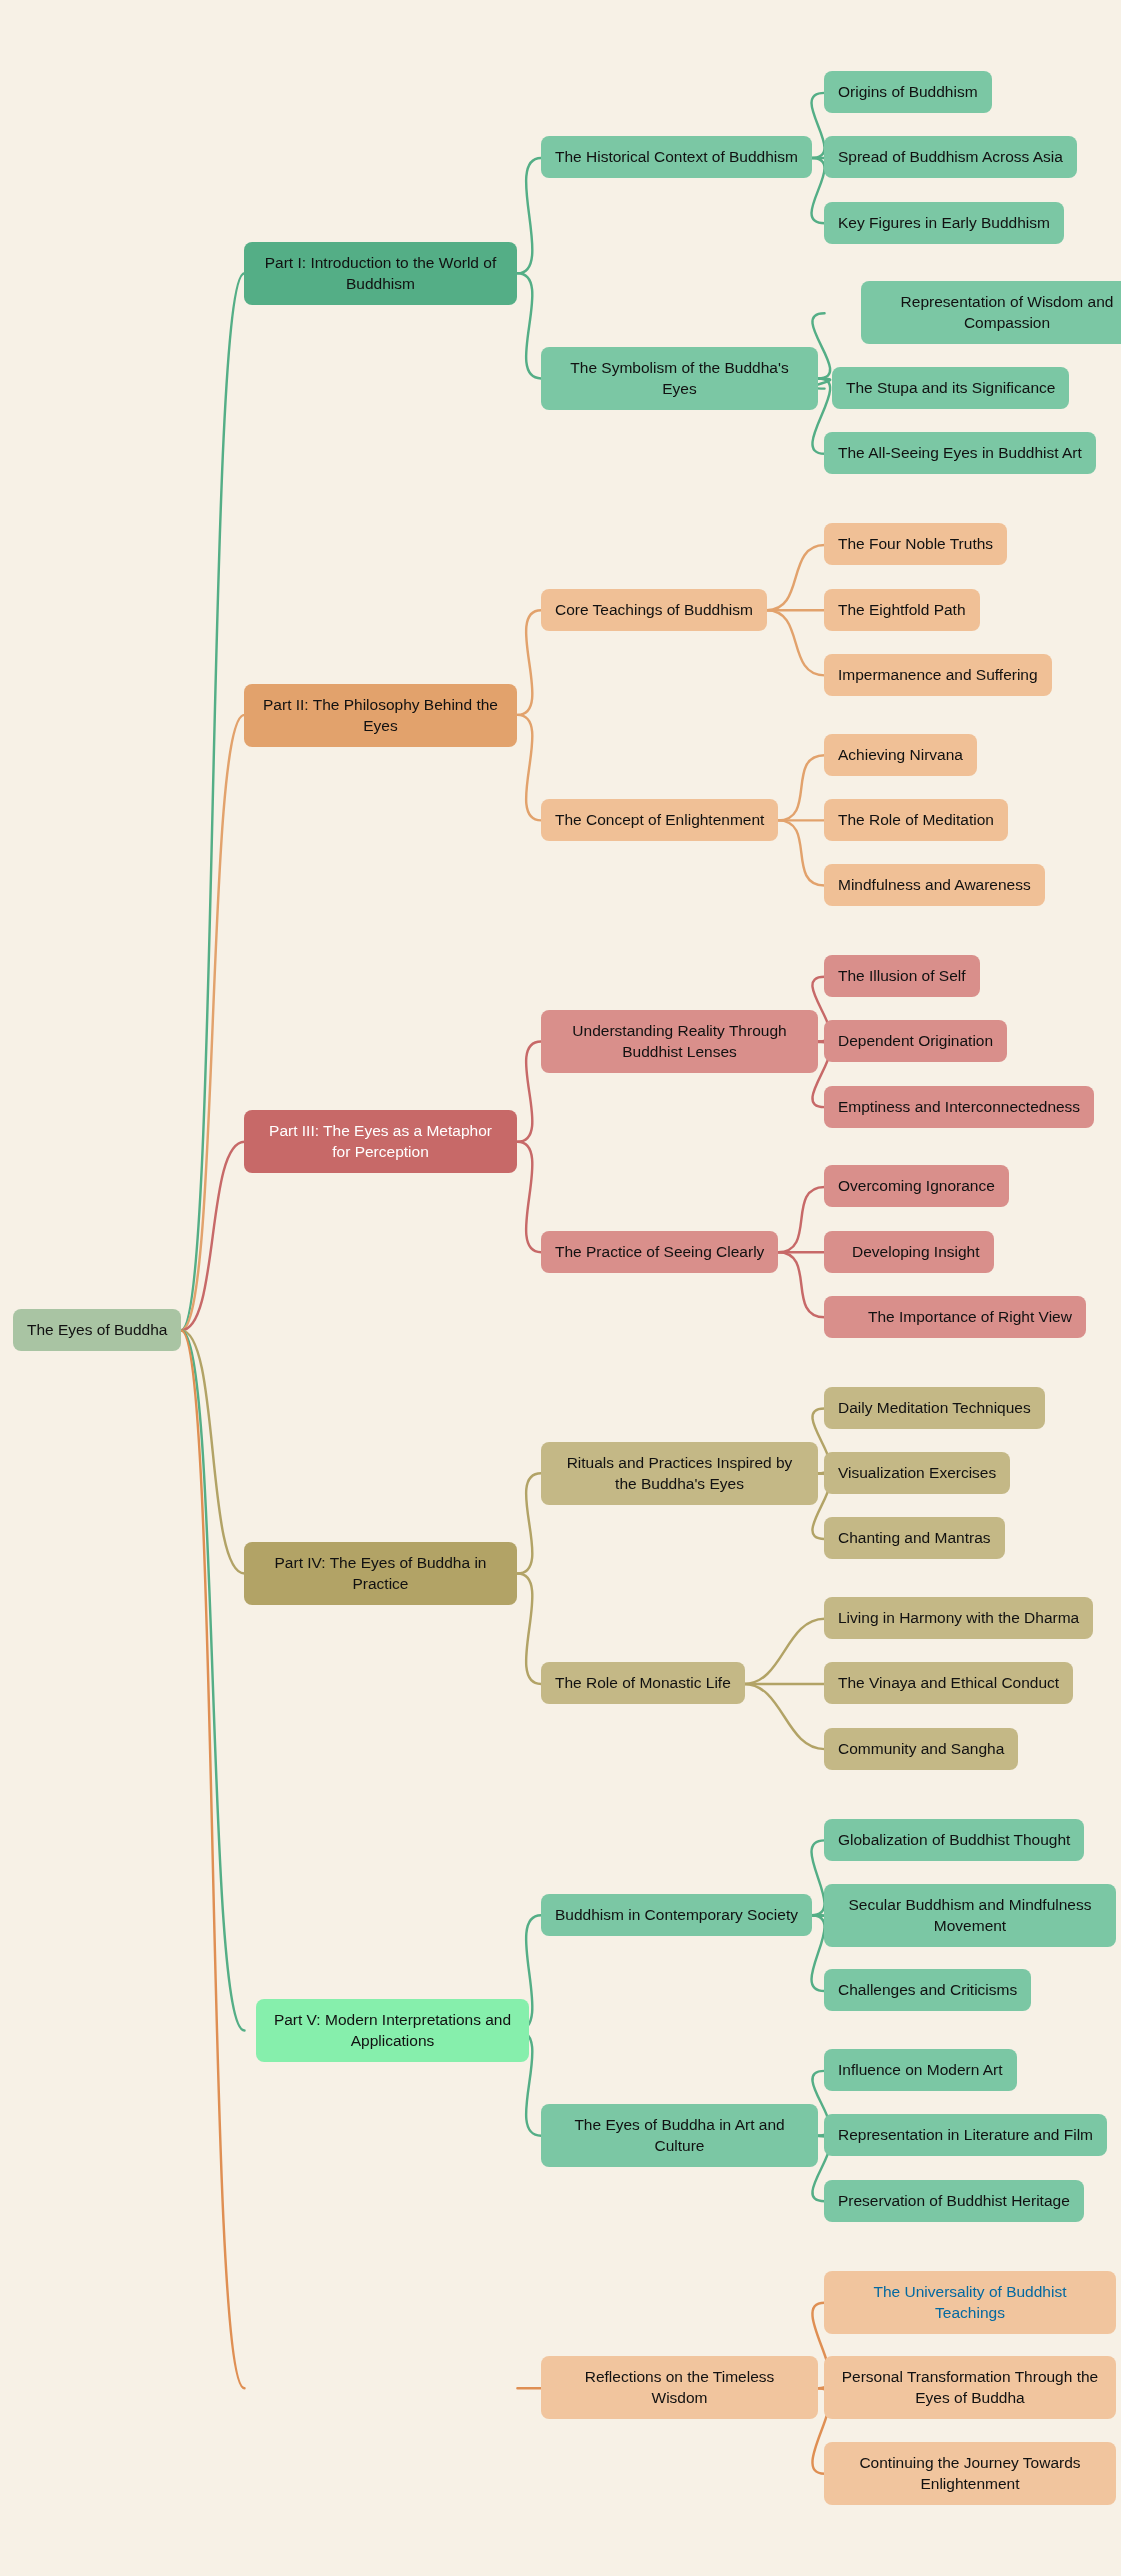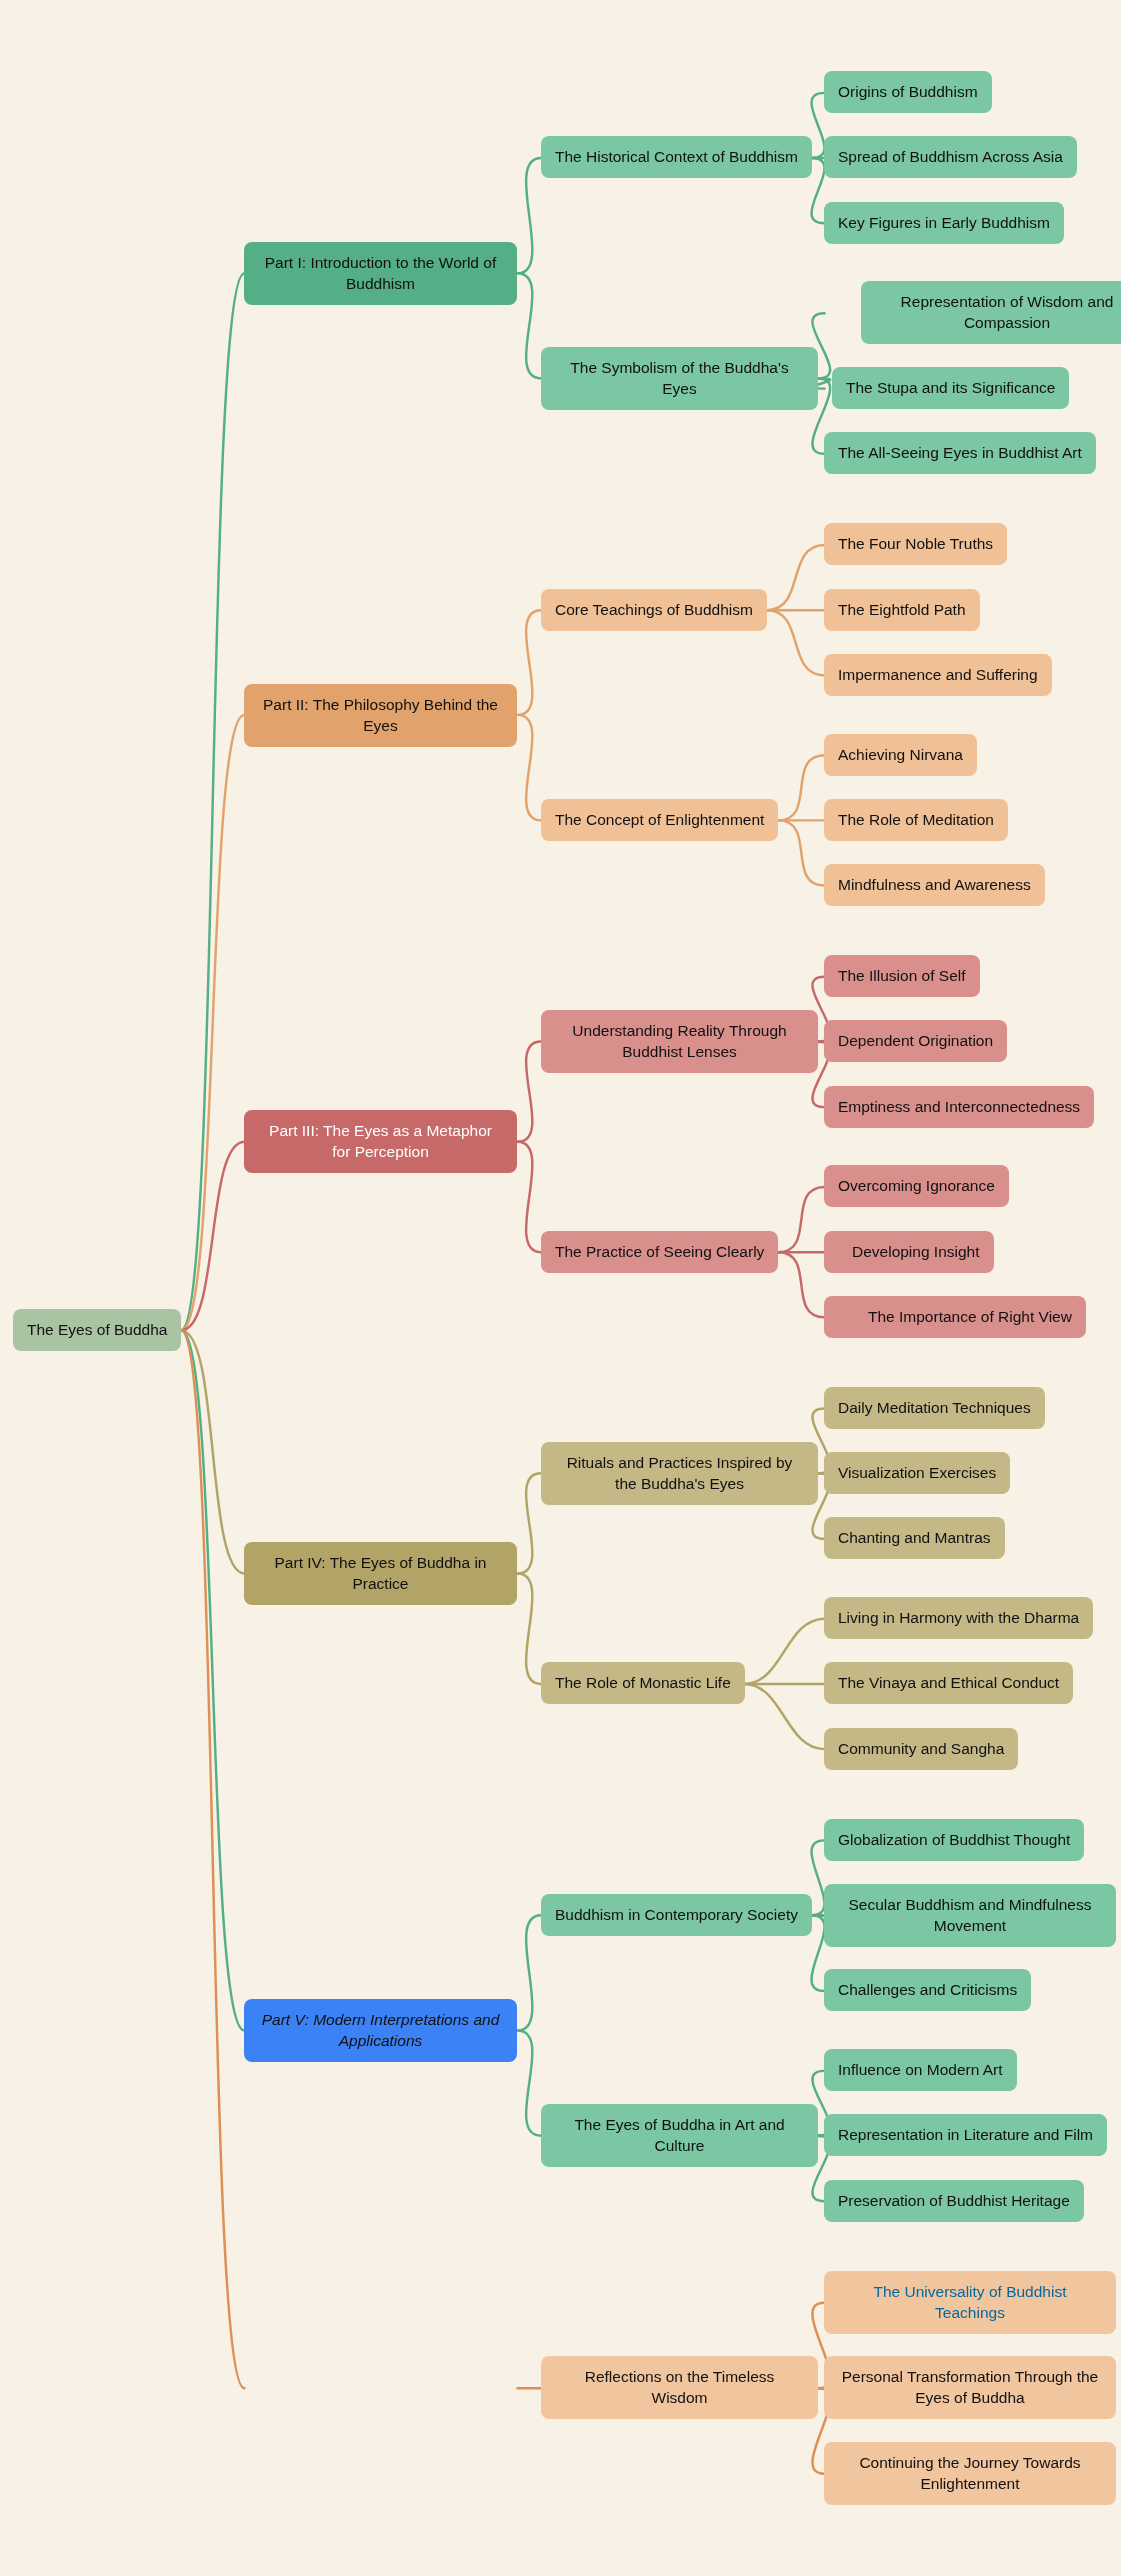--- a/index.html
+++ b/index.html
@@ -122,21 +122,21 @@
     <div class="node" style="left: 824px; max-width: 292px; background: rgb(217, 143, 139); color: rgb(17, 17, 17); top: 1296px; padding-left: 44px;">The Importance of Right View</div>
     <div class="node" style="left: 244px; max-width: 273px; background: rgb(178, 163, 102); color: rgb(17, 17, 17); top: 1542px;">Part IV: The Eyes of Buddha in Practice</div>
     <div class="node" style="left: 541px; max-width: 277px; background: rgb(196, 184, 134); color: rgb(17, 17, 17); top: 1442px;">Rituals and Practices Inspired by the Buddha's Eyes</div>
     <div class="node" style="left: 824px; max-width: 292px; background: rgb(196, 184, 134); color: rgb(17, 17, 17); top: 1387px;">Daily Meditation Techniques</div>
     <div class="node" style="left: 824px; max-width: 292px; background: rgb(196, 184, 134); color: rgb(17, 17, 17); top: 1452px;">Visualization Exercises</div>
     <div class="node" style="left: 824px; max-width: 292px; background: rgb(196, 184, 134); color: rgb(17, 17, 17); top: 1517px;">Chanting and Mantras</div>
     <div class="node" style="left: 541px; max-width: 277px; background: rgb(196, 184, 134); color: rgb(17, 17, 17); top: 1662px;">The Role of Monastic Life</div>
     <div class="node" style="left: 824px; max-width: 292px; background: rgb(196, 184, 134); color: rgb(17, 17, 17); top: 1597px;">Living in Harmony with the Dharma</div>
     <div class="node" style="left: 824px; max-width: 292px; background: rgb(196, 184, 134); color: rgb(17, 17, 17); top: 1662px;">The Vinaya and Ethical Conduct</div>
     <div class="node" style="left: 824px; max-width: 292px; background: rgb(196, 184, 134); color: rgb(17, 17, 17); top: 1728px;">Community and Sangha</div>
-    <div class="node" style="left: 244px; max-width: 273px; background: #3b82f6; color: rgb(17, 17, 17); top: 1999px; font-style: italic;">Part V: Modern Interpretations and Applications</div>
+    <div class="node" style="left: 256px; max-width: 273px; background: #86efac; color: rgb(17, 17, 17); top: 1999px;">Part V: Modern Interpretations and Applications</div>
     <div class="node" style="left: 541px; max-width: 277px; background: rgb(123, 199, 164); color: rgb(17, 17, 17); top: 1894px;">Buddhism in Contemporary Society</div>
     <div class="node" style="left: 824px; max-width: 292px; background: rgb(123, 199, 164); color: rgb(17, 17, 17); top: 1819px;">Globalization of Buddhist Thought</div>
     <div class="node" style="left: 824px; max-width: 292px; background: rgb(123, 199, 164); color: rgb(17, 17, 17); top: 1884px;">Secular Buddhism and Mindfulness Movement</div>
     <div class="node" style="left: 824px; max-width: 292px; background: rgb(123, 199, 164); color: rgb(17, 17, 17); top: 1969px;">Challenges and Criticisms</div>
     <div class="node" style="left: 541px; max-width: 277px; background: rgb(123, 199, 164); color: rgb(17, 17, 17); top: 2104px;">The Eyes of Buddha in Art and Culture</div>
     <div class="node" style="left: 824px; max-width: 292px; background: rgb(123, 199, 164); color: rgb(17, 17, 17); top: 2049px;">Influence on Modern Art</div>
     <div class="node" style="left: 824px; max-width: 292px; background: rgb(123, 199, 164); color: rgb(17, 17, 17); top: 2114px;">Representation in Literature and Film</div>
     <div class="node" style="left: 824px; max-width: 292px; background: rgb(123, 199, 164); color: rgb(17, 17, 17); top: 2180px;">Preservation of Buddhist Heritage</div>
     <div class="node" style="left: 541px; max-width: 277px; background: rgb(241, 197, 158); color: rgb(17, 17, 17); top: 2356px;">Reflections on the Timeless Wisdom</div>
     <div class="node" style="left: 824px; max-width: 292px; background: rgb(241, 197, 158); color: #0369a1; top: 2271px;">The Universality of Buddhist Teachings</div>

